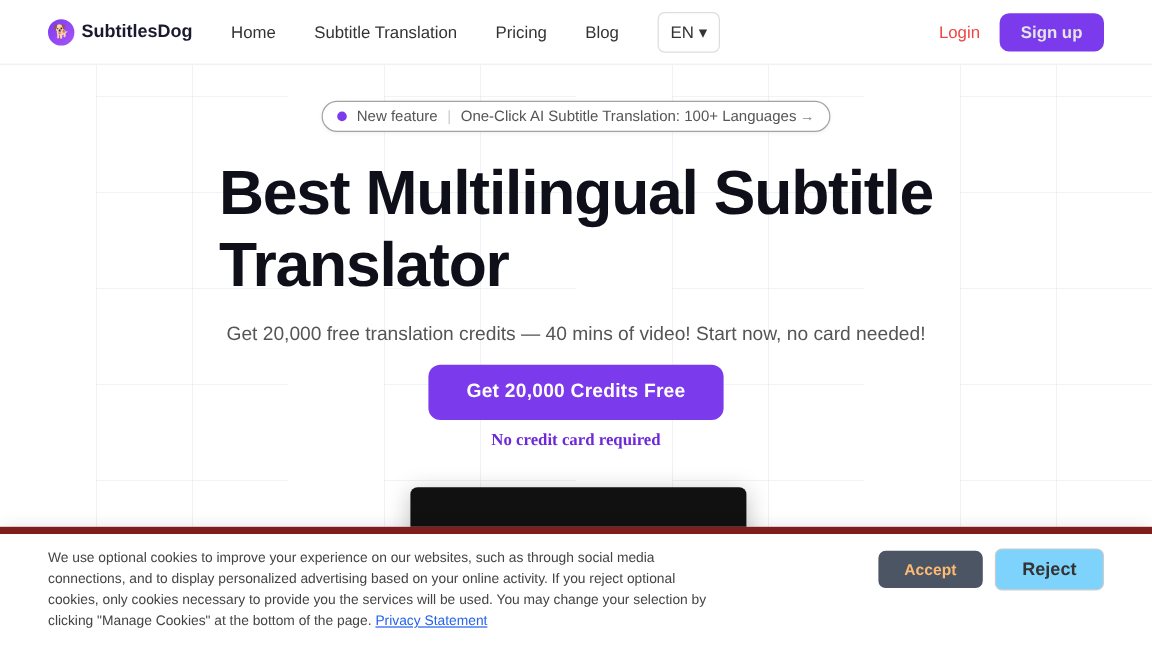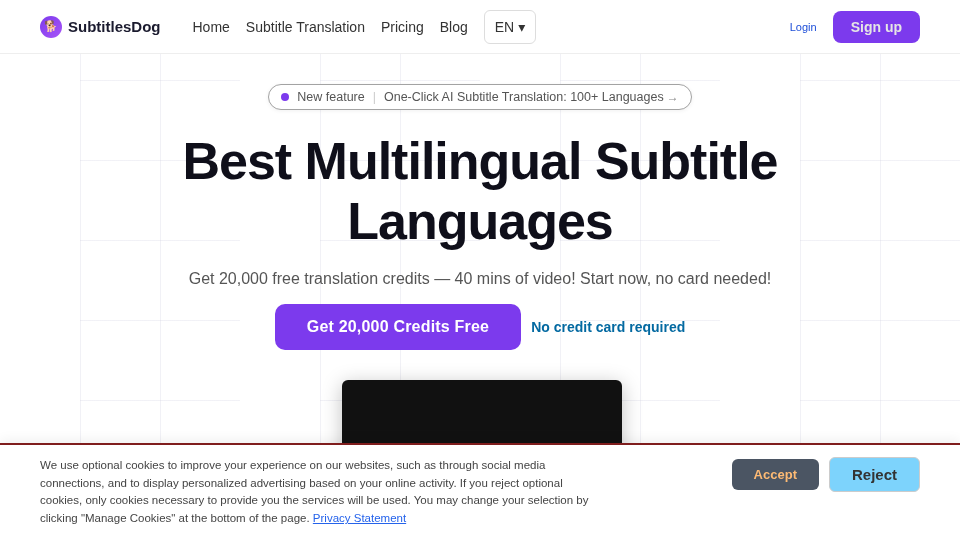--- a/index.html
+++ b/index.html
@@ -58,21 +58,21 @@
       height: 22px;
       border-radius: 50%;
       background: linear-gradient(135deg, #7c3aed, #a855f7);
       display: flex; align-items: center; justify-content: center;
       font-size: 11px;
       color: #fff;
     }
     .nav-links {
       display: flex;
       align-items: center;
-      gap: 16px;
+      gap: 32px;
       flex: 1;
     }
     .nav-links a {
       font-size: 14px;
       color: #333;
       text-decoration: none;
       font-weight: 500;
     }
     .lang-selector {
       display: flex;
@@ -86,22 +86,22 @@
       cursor: pointer;
       font-weight: 500;
     }
     .nav-right {
       display: flex;
       align-items: center;
       gap: 16px;
       margin-left: auto;
     }
     .btn-login {
-      font-size: 11px;
-      color: #1d4ed8;
+      font-size: 14px;
+      color: #ef4444;
       text-decoration: none;
       font-weight: 500;
     }
     .btn-signup {
       background: #7c3aed;
       color: #e5e5e5;
       font-size: 14px;
       font-weight: 600;
       padding: 8px 18px;
       border-radius: 8px;
@@ -150,56 +150,56 @@
     .badge-arrow {
       font-size: 12px;
       color: #888;
     }
 
     
     .hero-title {
       font-size: 52px;
       font-weight: 800;
       color: #0f0f1a;
-      text-align: center;
       line-height: 1.15;
       letter-spacing: -1px;
       margin-bottom: 18px;
       max-width: 640px;
     }
     .hero-sub {
       font-size: 16px;
       color: #555;
       text-align: center;
       margin-bottom: 16px;
     }
 
     
     .cta-section {
       display: flex;
-      flex-direction: row;
+      flex-direction: column;
       align-items: center;
       gap: 10px;
       margin-bottom: 30px;
     }
     .btn-cta {
       background: #7c3aed;
       color: #fff;
       font-size: 16px;
       font-weight: 700;
       padding: 14px 32px;
       border-radius: 10px;
       border: none;
       cursor: pointer;
       letter-spacing: 0.2px;
     }
     .cta-note {
       font-size: 14px;
-      color: #0369a1;
+      color: #6d28d9;
       font-weight: 600;
+      font-family: Liberation Serif, serif;
     }
 
     
     .video-container {
       background: #111;
       border-radius: 6px;
       width: 280px;
       height: 160px;
       display: flex;
       flex-direction: column;
@@ -212,21 +212,21 @@
       margin-left: 160px;
     }
 
     
     .cookie-banner {
       position: fixed;
       bottom: 0;
       left: 0;
       right: 0;
       background: #fff;
-      border-top: 2px solid #7f1d1d;
+      border-top: 6px solid #7f1d1d;
       padding: 12px 40px;
       display: flex;
       align-items: flex-start;
       justify-content: space-between;
       z-index: 100;
       box-shadow: 0 -2px 12px rgba(0,0,0,0.07);
     }
     .cookie-text {
       font-size: 11.5px;
       color: #444;
@@ -313,21 +313,21 @@
       <span>New feature</span>
       <span class="badge-divider">|</span>
       <span class="badge-link">
         <span>One-Click AI Subtitle Translation: 100+ Languages</span>
         <span class="badge-arrow">→</span>
       </span>
     </div>
 
     <h1 class="hero-title">
       <span>Best Multilingual Subtitle</span><br>
-      <span>Languages</span>
+      <span>Translator</span>
     </h1>
 
     <p class="hero-sub">Get 20,000 free translation credits — 40 mins of video! Start now, no card needed!</p>
 
     <div class="cta-section">
       <button class="btn-cta">Get 20,000 Credits Free</button>
       <span class="cta-note">No credit card required</span>
     </div>
 
     <div class="video-container">

